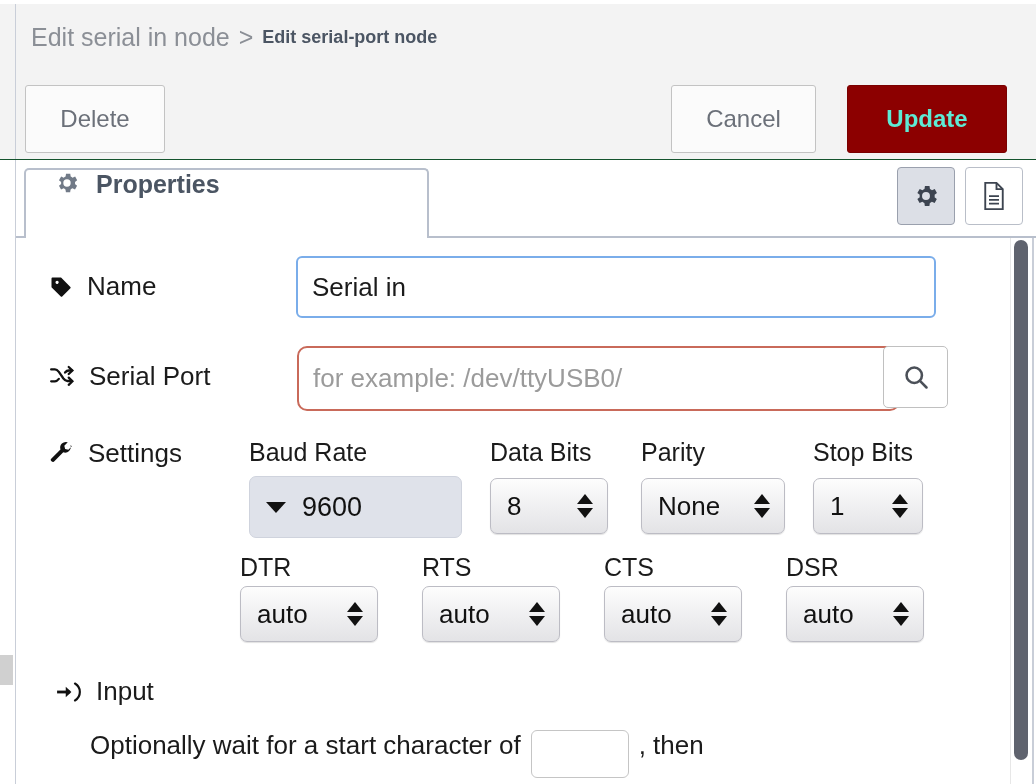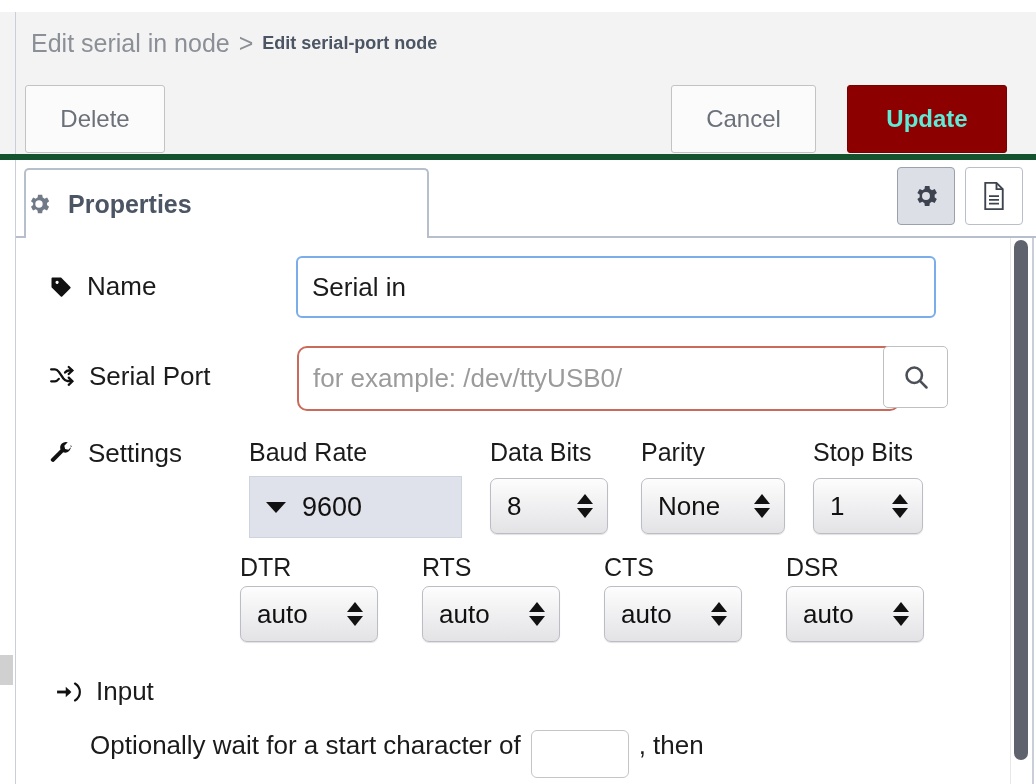--- a/index.html
+++ b/index.html
@@ -21,25 +21,25 @@
     position: relative;
     width: 1036px;
     height: 784px;
     box-sizing: border-box;
     background: #ffffff;
   }
 
   
   .titlebar {
     position: absolute;
-    left: 0; top: 12px;
+    left: 0; top: 4px;
     width: 1036px;
     height: 67px;
     background: #f3f3f3;
-    border-bottom: 4px solid #ec4899;
+    border-bottom: 1px solid #ec4899;
     box-sizing: border-box;
   }
   .titlebar-inner {
     position: absolute;
     left: 15px; top: 0;
     right: 0; bottom: 0;
     border-left: 1px solid #c9ced8;
     display: flex;
     align-items: center;
     padding-left: 15px;
@@ -61,21 +61,21 @@
     color: #4b5563;
   }
 
   
   .buttonbar {
     position: absolute;
     left: 0; top: 67px;
     width: 1036px;
     height: 93px;
     background: #f3f3f3;
-    border-bottom: 6px solid #14532d;
+    border-bottom: 1px solid #14532d;
     box-sizing: border-box;
   }
   .buttonbar-inner {
     position: absolute;
     left: 15px; top: 0; right: 0; bottom: 0;
     border-left: 1px solid #c9ced8;
     box-sizing: border-box;
   }
   .btn {
     position: absolute;
@@ -139,21 +139,21 @@
     left: 8px;
     top: 8px;
     width: 405px;
     height: 70px;
     box-sizing: border-box;
     background: #ffffff;
     border: 2px solid #b8bfcc;
     border-bottom: none;
     border-radius: 5px 5px 0 0;
     display: flex;
-    align-items: center;
+    padding-left: 28px;
     z-index: 3;
     cursor: pointer;
   }
   .tab-label {
     font-size: 25px;
     font-weight: bold;
     color: #4b5563;
     margin-left: 16px;
   }
   .icon-btn {
@@ -265,21 +265,21 @@
   }
   .combo-baud {
     position: absolute;
     left: 233px;
     top: 238px;
     width: 213px;
     height: 62px;
     box-sizing: border-box;
     background: #dfe2ea;
     border: 1px solid #cfd3dd;
-    border-radius: 0;
+    border-radius: 7px;
     display: flex;
     align-items: center;
     padding-left: 16px;
     cursor: pointer;
   }
   .combo-baud .tri {
     width: 0; height: 0;
     border-left: 10px solid transparent;
     border-right: 10px solid transparent;
     border-top: 11px solid #111111;

